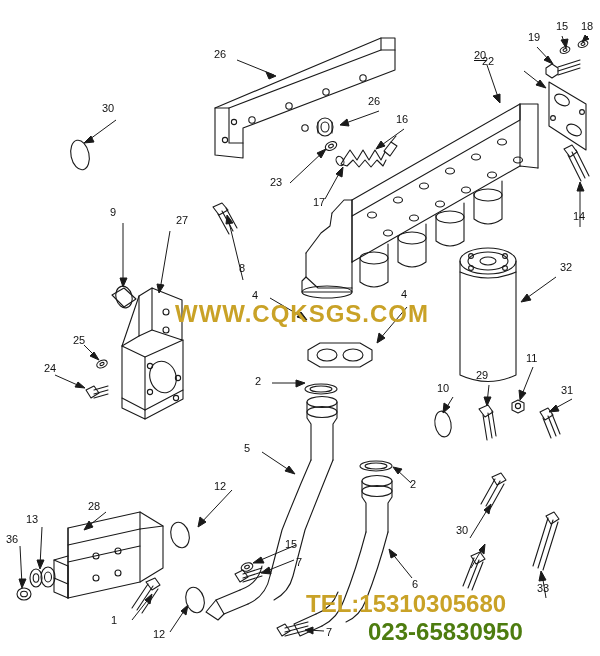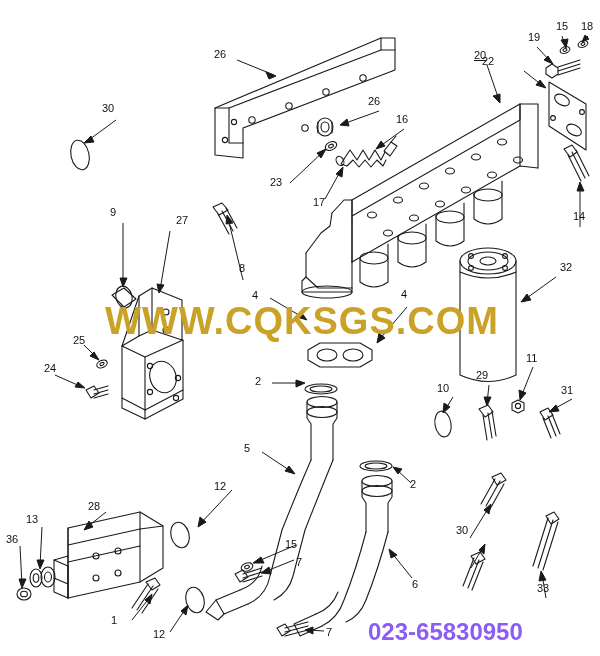--- a/index.html
+++ b/index.html
@@ -1,26 +1,26 @@
 <!DOCTYPE html>
 <html><head>
 <meta charset="utf-8">
 <style>
   html,body{margin:0;padding:0;}
   body{width:600px;height:656px;background:#ffffff;font-family:"Liberation Sans",sans-serif;overflow:hidden;}
   #stage{position:relative;width:600px;height:656px;}
   svg#art{position:absolute;left:0;top:0;width:600px;height:656px;}
   .cal{position:absolute;font-family:"Liberation Sans",sans-serif;font-size:11px;color:#111;font-weight:400;}
   .wm{position:absolute;left:32px;top:300px;width:540px;text-align:center;
-      font-family:"Liberation Sans",sans-serif;font-weight:bold;font-size:38px;
+      font-family:"Liberation Sans",sans-serif;font-weight:bold;font-size:24px;
       color:#c9a227;letter-spacing:1px;white-space:nowrap;}
   .tel{position:absolute;left:306px;top:590px;font-family:"Liberation Sans",sans-serif;
        font-weight:bold;font-size:24px;color:#c9a227;line-height:28px;white-space:nowrap;}
   .tel2{position:absolute;left:368px;top:618px;font-family:"Liberation Sans",sans-serif;
-       font-weight:bold;font-size:24px;color:#8b5cf6;white-space:nowrap;text-align:right;}
+       font-weight:bold;font-size:24px;color:#4d7c0f;white-space:nowrap;text-align:right;}
 </style>
 </head>
 <body>
 
 <div id="stage">
 
 <svg id="art" viewBox="0 0 600 656" xmlns="http://www.w3.org/2000/svg">
   <g fill="none" stroke="#1a1a1a" stroke-width="1.1" stroke-linejoin="round" stroke-linecap="round">
 
     <g>
@@ -424,15 +424,16 @@
 <div class="cal" style="left:88px;top:500px;">28</div>
 <div class="cal" style="left:476px;top:369px;">29</div>
 <div class="cal" style="left:456px;top:524px;">30</div>
 <div class="cal" style="left:561px;top:384px;">31</div>
 <div class="cal" style="left:560px;top:261px;">32</div>
 <div class="cal" style="left:537px;top:582px;">33</div>
 <div class="cal" style="left:102px;top:102px;">30</div>
 <div class="cal" style="left:6px;top:533px;">36</div>
 
 <div class="wm">WWW.CQKSGS.COM</div>
+<div class="tel">TEL:15310305680</div>
 <div class="tel2">023-65830950</div>
 
 </div>
 
 </body></html>

